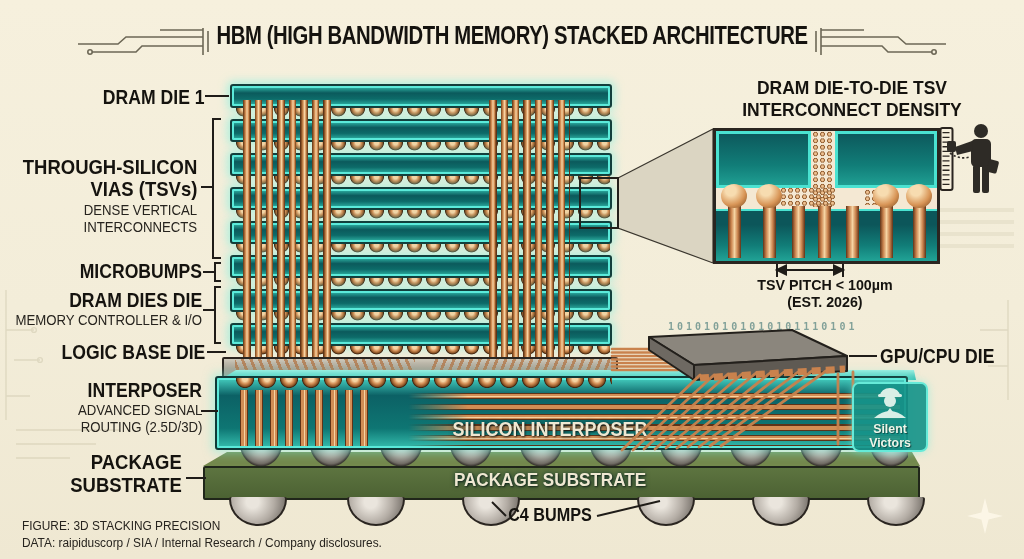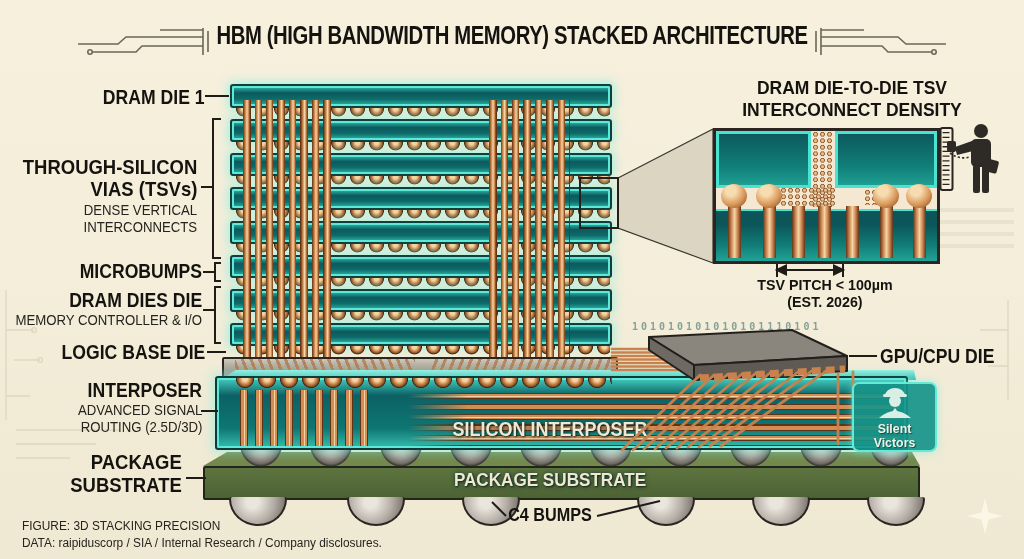--- a/index.html
+++ b/index.html
@@ -108,27 +108,27 @@
     background:linear-gradient(180deg,#4ae2d1 0 2px,#0c565a 2px 30%,#117d78 70%,#21a396 100%);}
   .inset-ball{position:absolute;top:53px;width:26px;height:24px;border-radius:50%;
     background:radial-gradient(circle at 38% 28%,#f7dcb0 0 22%,#d89557 60%,#8a5426 92%,#4a2a12 100%);}
   #iball1{left:5px;} #iball2{left:40px;} #iball3{left:157px;} #iball4{left:190px;}
   .inset-pillar{position:absolute;top:75px;bottom:3px;width:13px;
     background:linear-gradient(90deg,#5e3318,#c9824d 25%,#f5d3a2 50%,#c9824d 75%,#5e3318);}
   #ipil1{left:12px;} #ipil2{left:47px;} #ipil3{left:76px;} #ipil4{left:102px;}
   #ipil5{left:130px;} #ipil6{left:164px;} #ipil7{left:197px;}
 
   
-  #watermark{left:852px;top:382px;width:85px;height:70px;border:2px solid #66ead8;border-radius:7px;box-sizing:border-box;
+  #watermark{left:852px;top:382px;width:76px;height:70px;border:2px solid #66ead8;border-radius:7px;box-sizing:border-box;
     background:rgba(23,148,138,.92);box-shadow:0 0 9px rgba(124,240,224,.6);text-align:center;}
   #watermark .wm-text{font-size:13px;font-weight:700;color:#eef5e8;line-height:1.08;
     text-shadow:1px 1px 1px rgba(0,0,0,.5);transform:scaleX(.95);}
 
   
-  #binary{left:632px;top:321px;width:276px;overflow:hidden;font-family:"DejaVu Sans Mono",monospace;
+  #binary{left:668px;top:321px;width:276px;overflow:hidden;font-family:"DejaVu Sans Mono",monospace;
     font-size:10px;font-weight:700;letter-spacing:3px;color:rgba(16,85,90,.5);white-space:nowrap;}
   #footer{left:22px;top:518px;font-size:12.5px;line-height:1.33;color:#26231e;transform:scaleX(.95);transform-origin:0 0;}
   #sparkle{left:967px;top:498px;width:36px;height:36px;background:#fcf7e7;opacity:.95;
     clip-path:polygon(50% 0,60% 40%,100% 50%,60% 60%,50% 100%,40% 60%,0 50%,40% 40%);}
 </style>
 </head>
 <body>
 
 <div id="canvas">
 

